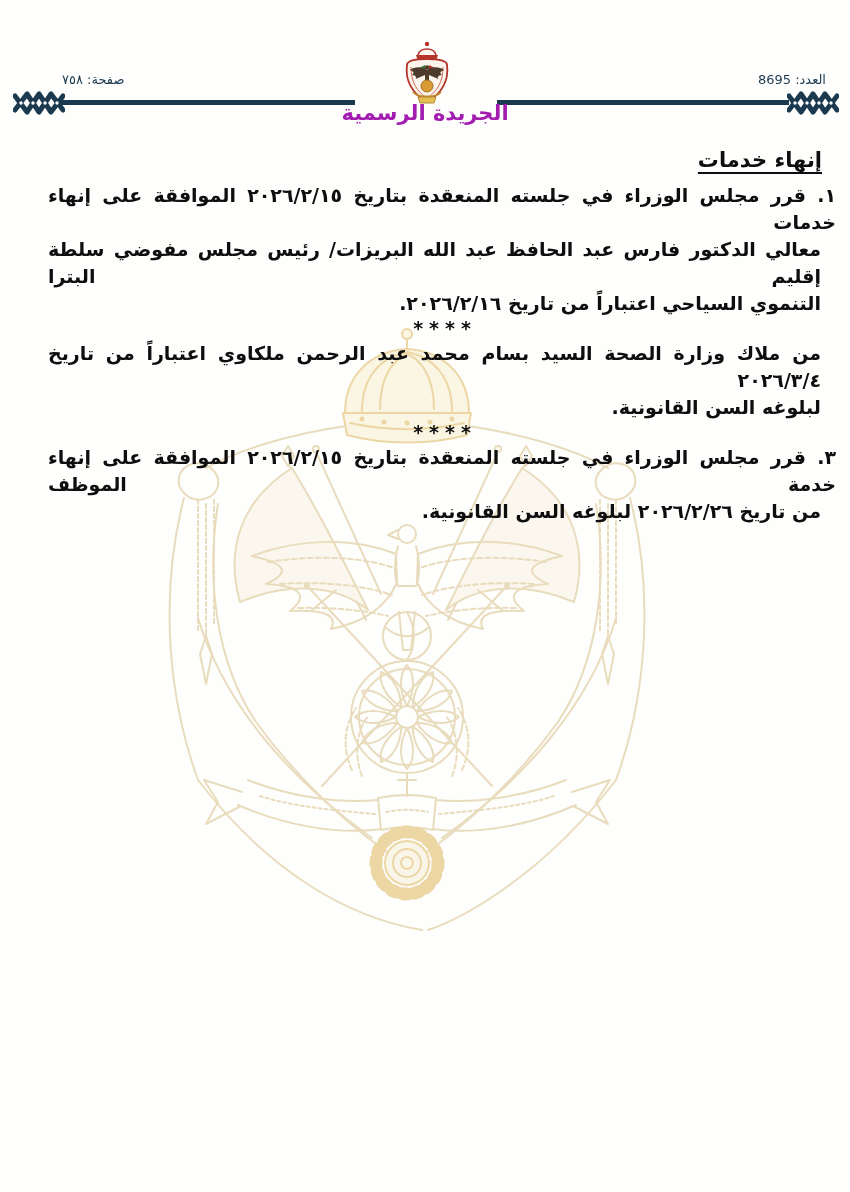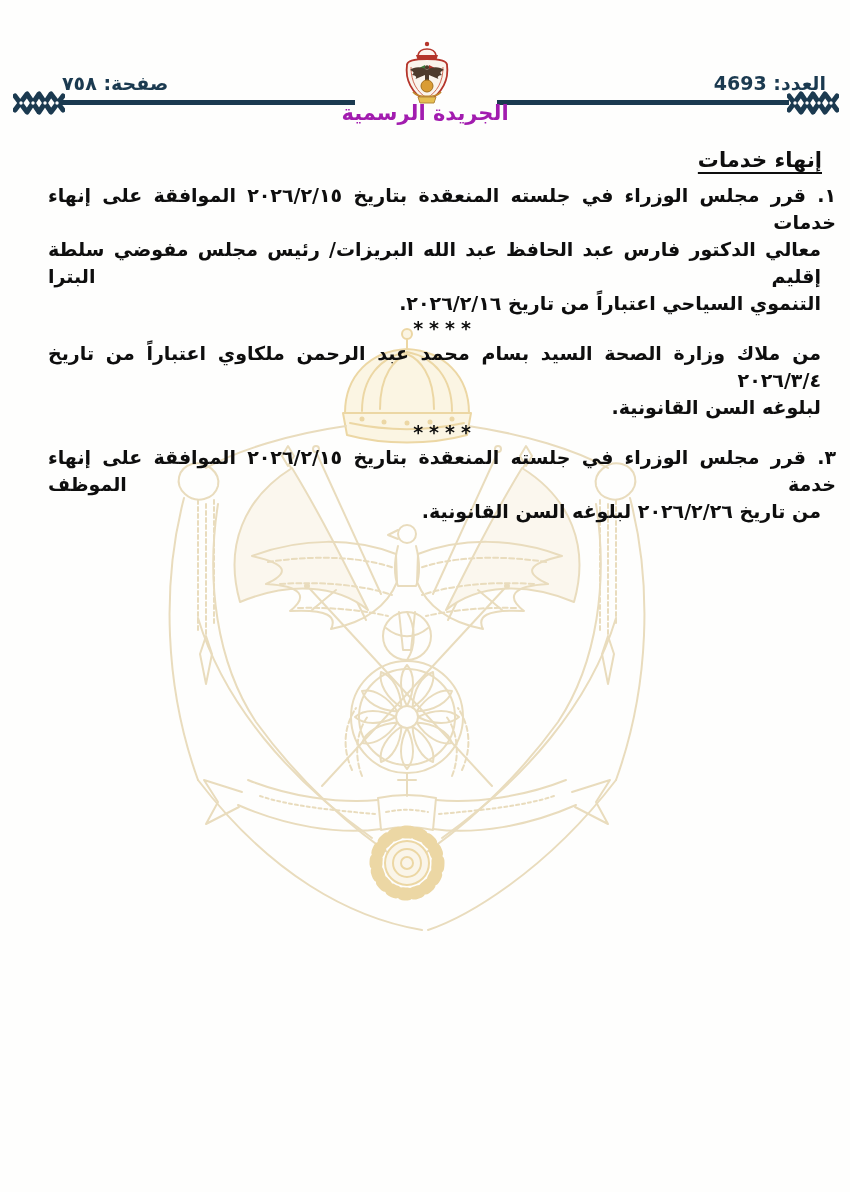--- a/index.html
+++ b/index.html
@@ -1,21 +1,21 @@
 <!DOCTYPE html>
 <html lang="ar"><head>
 <meta charset="utf-8">
 <style>
   html,body{margin:0;padding:0;}
   .page{position:relative;width:850px;height:1192px;background:#fefefd;overflow:hidden;
         font-family:"DejaVu Sans",sans-serif;}
   
   .wm{position:absolute;left:140px;top:318px;z-index:0;}
   
-  .hdr-label{position:absolute;top:72px;font-size:19px;font-weight:bold;color:#1b3a50;
+  .hdr-label{position:absolute;top:72px;font-size:13px;font-weight:normal;color:#1b3a50;
              direction:rtl;z-index:2;letter-spacing:0.5px;}
   .issue{right:24px;}
   .pageno{left:62px;}
   .rule{position:absolute;top:100px;height:5px;background:#1b3a50;z-index:2;}
   .rule-r{left:497px;width:292px;}
   .rule-l{left:60px;width:295px;}
   .knot{position:absolute;top:88px;width:52px;height:30px;z-index:2;}
   .knot-r{right:11px;}
   .knot-l{left:13px;transform:scaleX(-1);}
   .emblem{position:absolute;left:398px;top:40px;width:58px;height:66px;z-index:2;}
@@ -154,21 +154,21 @@
       <path d="M120,478 C150,488 190,492 235,496" stroke-dasharray="3,3"></path>
       <path d="M414,478 C384,488 344,492 299,496" stroke-dasharray="3,3"></path>
 
       <circle cx="267" cy="545" r="31" stroke="#ecd7a4" stroke-width="13" stroke-dasharray="5,7"></circle>
       <circle cx="267" cy="545" r="22" fill="#faf5e9" stroke="#ecd7a4"></circle>
       <circle cx="267" cy="545" r="14" stroke="#ecd7a4"></circle>
       <circle cx="267" cy="545" r="6" stroke="#ecd7a4"></circle>
     </g>
   </svg>
 
-  <div class="hdr-label issue">العدد: 4693</div>
+  <div class="hdr-label issue">العدد: 8695</div>
   <div class="hdr-label pageno">صفحة: ٧٥٨</div>
 
   <svg class="knot knot-r" viewBox="0 0 52 30" aria-hidden="true">
     <g stroke="#1b3a50" stroke-width="5" fill="none" stroke-linecap="round" stroke-linejoin="round">
       <path d="M2,22 L14,6 L26,24 L38,6 L50,22"></path>
       <path d="M2,8 L14,24 L26,6 L38,24 L50,8"></path>
     </g>
     <g fill="#ffffff">
       <circle cx="8" cy="15" r="1.7"></circle>
         <circle cx="20" cy="15" r="1.7"></circle>

